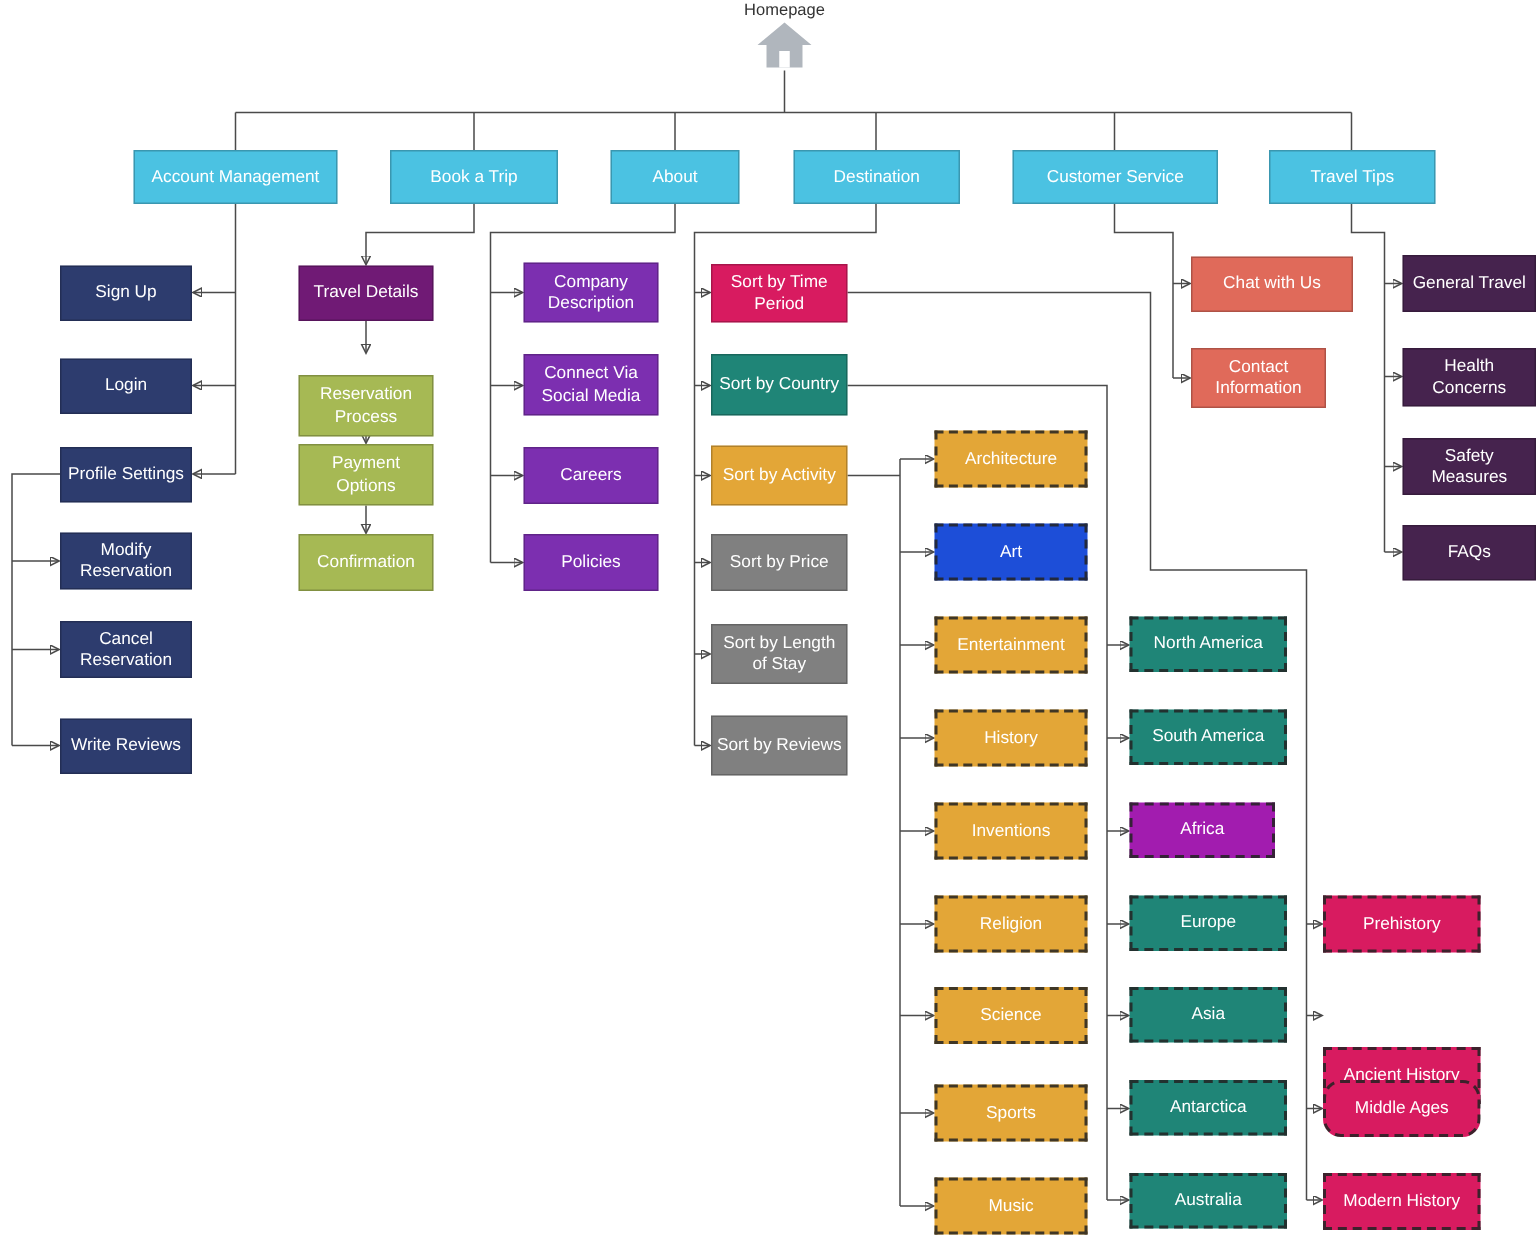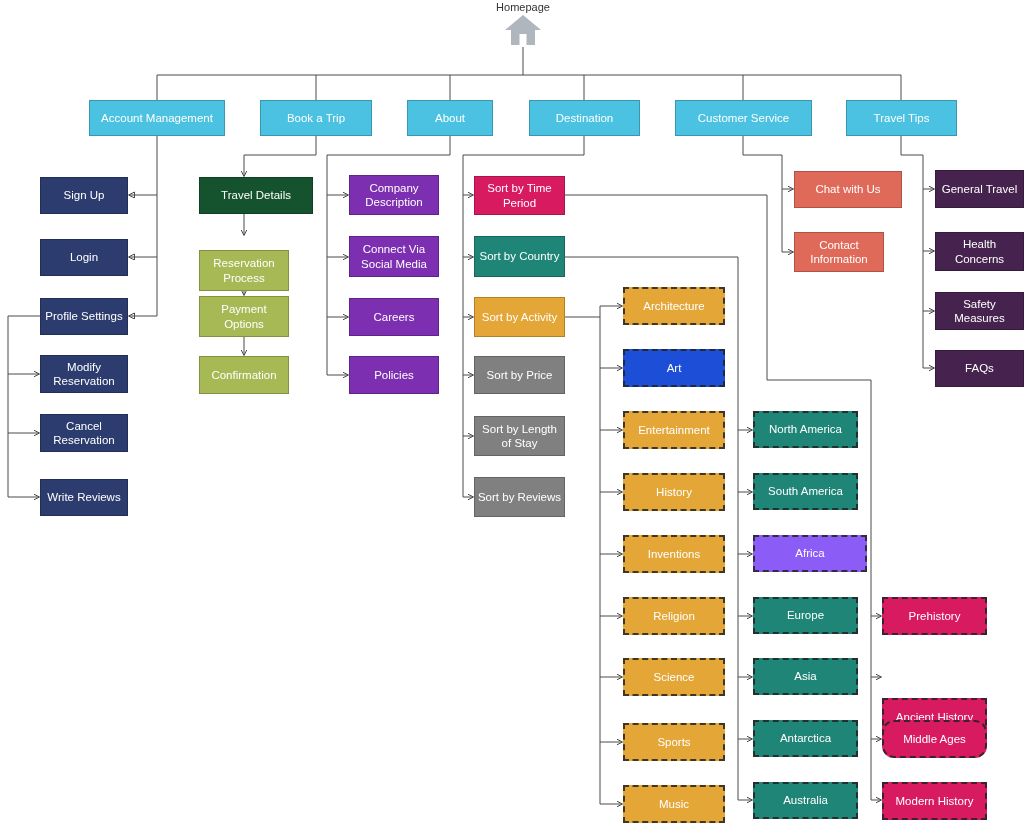--- a/index.html
+++ b/index.html
@@ -131,21 +131,21 @@
   <div class="node solid" style="left: 675px; top: 100px; width: 137px; height: 36px; background-color: rgb(75, 194, 226);">Customer Service</div>
   <div class="node solid" style="left: 846px; top: 100px; width: 111px; height: 36px; background-color: rgb(75, 194, 226);">Travel Tips</div>
 
   <div class="node solid" style="left: 40px; top: 177px; width: 88px; height: 37px; background-color: rgb(45, 60, 110);">Sign Up</div>
   <div class="node solid" style="left: 40px; top: 239px; width: 88px; height: 37px; background-color: rgb(45, 60, 110);">Login</div>
   <div class="node solid" style="left: 40px; top: 298px; width: 88px; height: 37px; background-color: rgb(45, 60, 110);">Profile Settings</div>
   <div class="node solid" style="left: 40px; top: 355px; width: 88px; height: 38px; background-color: rgb(45, 60, 110);">Modify Reservation</div>
   <div class="node solid" style="left: 40px; top: 414px; width: 88px; height: 38px; background-color: rgb(45, 60, 110);">Cancel Reservation</div>
   <div class="node solid" style="left: 40px; top: 479px; width: 88px; height: 37px; background-color: rgb(45, 60, 110);">Write Reviews</div>
 
-  <div class="node solid" style="left: 199px; top: 177px; width: 114px; height: 37px; background-color: #14532d;">Travel Details</div>
+  <div class="node solid" style="left: 199px; top: 177px; width: 90px; height: 37px; background-color: #701a75;">Travel Details</div>
   <div class="node solid" style="left: 199px; top: 236px; width: 90px; height: 41px; background-color: rgb(166, 185, 84); margin-top: 14px;">Reservation Process</div>
   <div class="node solid" style="left: 199px; top: 296px; width: 90px; height: 41px; background-color: rgb(166, 185, 84);">Payment Options</div>
   <div class="node solid" style="left: 199px; top: 356px; width: 90px; height: 38px; background-color: rgb(166, 185, 84);">Confirmation</div>
 
   <div class="node solid" style="left: 349px; top: 175px; width: 90px; height: 40px; background-color: rgb(124, 47, 176);">Company Description</div>
   <div class="node solid" style="left: 349px; top: 236px; width: 90px; height: 41px; background-color: rgb(124, 47, 176);">Connect Via Social Media</div>
   <div class="node solid" style="left: 349px; top: 298px; width: 90px; height: 38px; background-color: rgb(124, 47, 176);">Careers</div>
   <div class="node solid" style="left: 349px; top: 356px; width: 90px; height: 38px; background-color: rgb(124, 47, 176);">Policies</div>
 
   <div class="node solid" style="left: 474px; top: 176px; width: 91px; height: 39px; background-color: rgb(216, 27, 96);">Sort by Time Period</div>
@@ -168,21 +168,21 @@
   <div class="node dashed" style="left: 623px; top: 411px; width: 102px; height: 38px; background-color: rgb(227, 166, 55);">Entertainment</div>
   <div class="node dashed" style="left: 623px; top: 473px; width: 102px; height: 38px; background-color: rgb(227, 166, 55);">History</div>
   <div class="node dashed" style="left: 623px; top: 535px; width: 102px; height: 38px; background-color: rgb(227, 166, 55);">Inventions</div>
   <div class="node dashed" style="left: 623px; top: 597px; width: 102px; height: 38px; background-color: rgb(227, 166, 55);">Religion</div>
   <div class="node dashed" style="left: 623px; top: 658px; width: 102px; height: 38px; background-color: rgb(227, 166, 55);">Science</div>
   <div class="node dashed" style="left: 623px; top: 723px; width: 102px; height: 38px; background-color: rgb(227, 166, 55);">Sports</div>
   <div class="node dashed" style="left: 623px; top: 785px; width: 102px; height: 38px; background-color: rgb(227, 166, 55);">Music</div>
 
   <div class="node dashed" style="left: 753px; top: 411px; width: 105px; height: 37px; background-color: rgb(31, 133, 119);">North America</div>
   <div class="node dashed" style="left: 753px; top: 473px; width: 105px; height: 37px; background-color: rgb(31, 133, 119);">South America</div>
-  <div class="node dashed" style="left: 753px; top: 535px; width: 114px; height: 37px; background-color: #8b5cf6;">Africa</div>
+  <div class="node dashed" style="left: 753px; top: 535px; width: 97px; height: 37px; background-color: #a21caf;">Africa</div>
   <div class="node dashed" style="left: 753px; top: 597px; width: 105px; height: 37px; background-color: rgb(31, 133, 119);">Europe</div>
   <div class="node dashed" style="left: 753px; top: 658px; width: 105px; height: 37px; background-color: rgb(31, 133, 119);">Asia</div>
   <div class="node dashed" style="left: 753px; top: 720px; width: 105px; height: 37px; background-color: rgb(31, 133, 119);">Antarctica</div>
   <div class="node dashed" style="left: 753px; top: 782px; width: 105px; height: 37px; background-color: rgb(31, 133, 119);">Australia</div>
 
   <div class="node dashed" style="left: 882px; top: 597px; width: 105px; height: 38px; background-color: rgb(216, 27, 96);">Prehistory</div>
   <div class="node dashed" style="left: 882px; top: 658px; width: 105px; height: 38px; background-color: rgb(216, 27, 96); margin-top: 40px;">Ancient History</div>
   <div class="node dashed" style="left: 882px; top: 720px; width: 105px; height: 38px; background-color: rgb(216, 27, 96); border-radius: 12px;">Middle Ages</div>
   <div class="node dashed" style="left: 882px; top: 782px; width: 105px; height: 38px; background-color: rgb(216, 27, 96);">Modern History</div>
 

